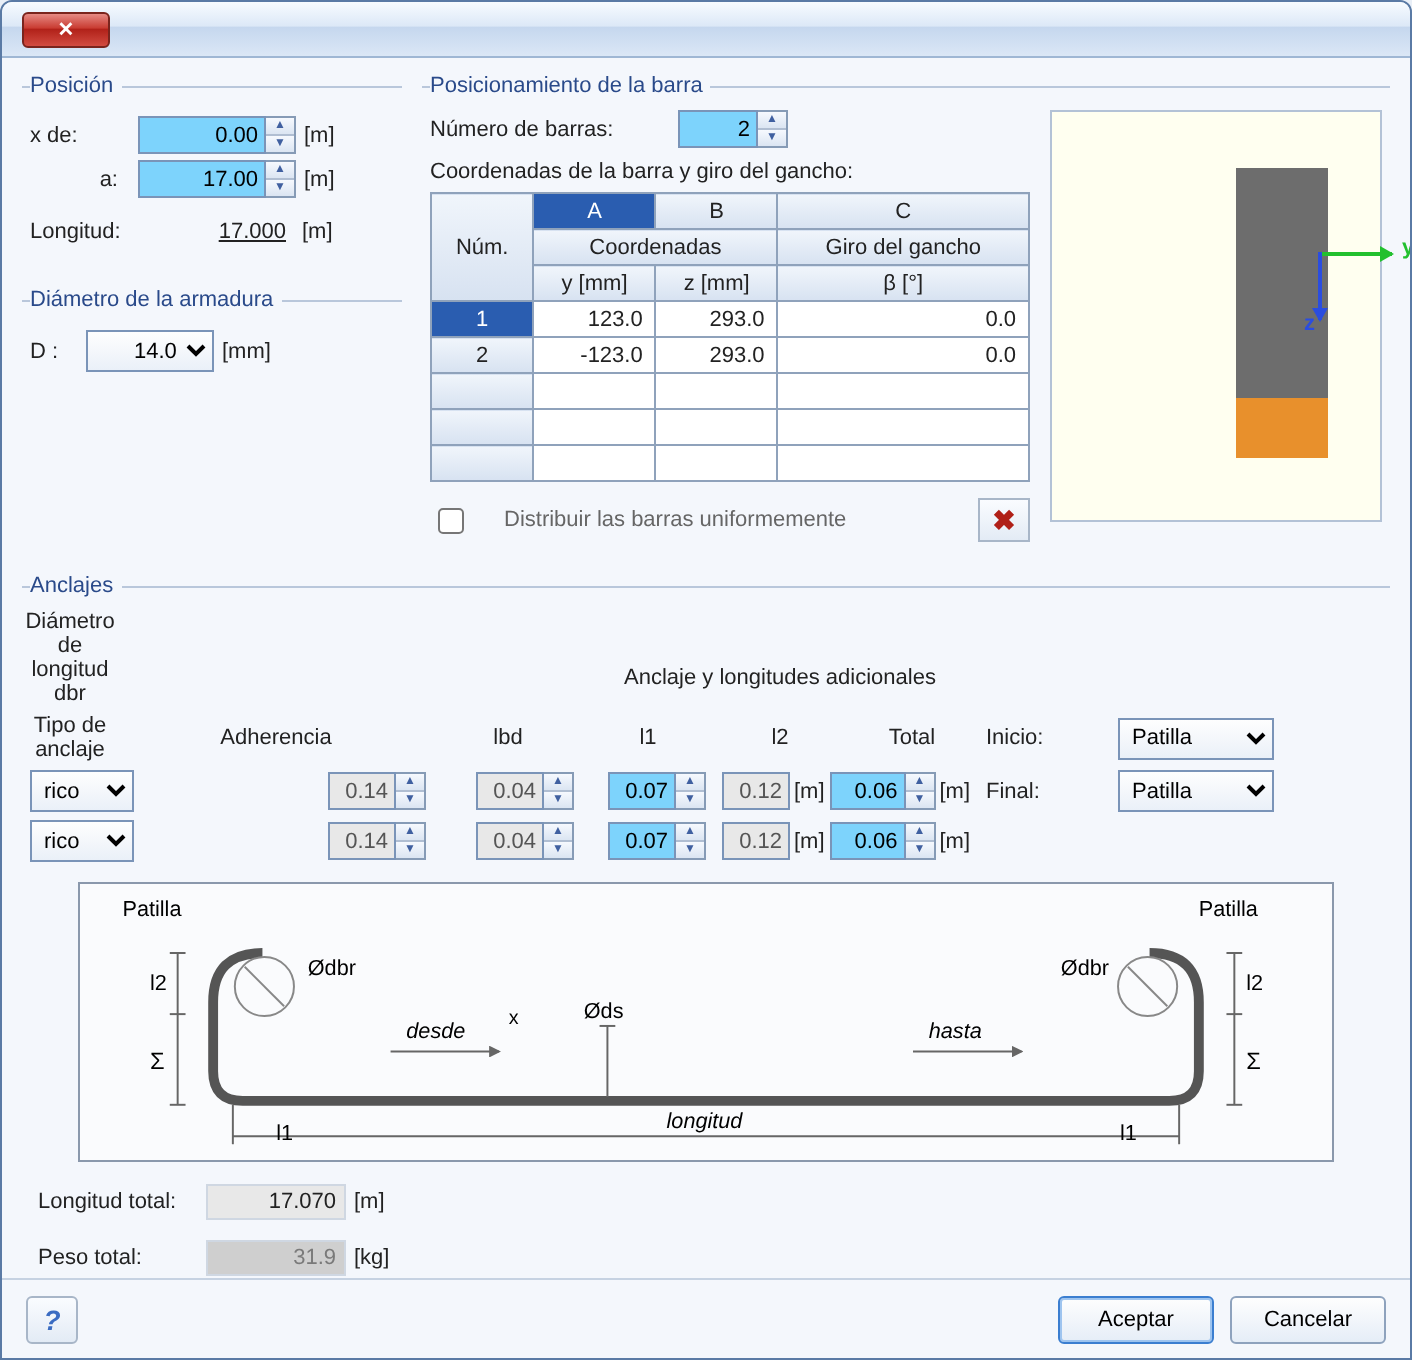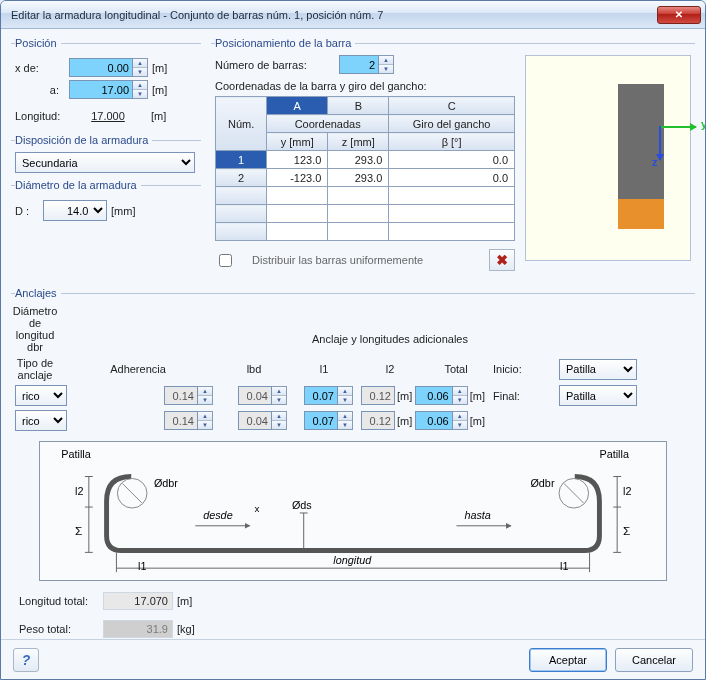--- a/index.html
+++ b/index.html
@@ -57,20 +57,21 @@
     padding: 6px 4px 6px 4px;
   }
   fieldset > legend {
     color: #2a4a8a;
     padding: 0 4px 0 0;
   }
   .leftcol {
     width: 190px;
     display: flex;
     flex-direction: column;
+    gap: 10px;
   }
   .rightcol {
     flex: 1;
   }
   .field-line {
     display: flex;
     align-items: center;
     gap: 4px;
     margin: 3px 0;
   }
@@ -101,21 +102,21 @@
     background: linear-gradient(#f6f9fe,#dbe5f2);
     display:flex;align-items:center;justify-content:center;
     font-size:6px; color:#4060a0; line-height:1;
     cursor:pointer;
   }
   .spin-btns > div:first-child { border-bottom:1px solid #b0bed2; }
   .unit { color:#222; width:22px; }
   .value-static {
     display:inline-block;
     min-width:64px;
-    text-align:center;
+    text-align:right;
     padding:2px 3px;
     border:1px solid transparent;
     background:transparent;
     text-decoration:underline;
   }
   .select {
     height:21px;
     border:1px solid #7a94b8;
     background:linear-gradient(#fefefe,#eaf0f8);
     font-family:inherit;
@@ -284,21 +285,20 @@
   .btn.default {
     border:1px solid #3b7ed0;
     box-shadow:0 0 0 1px #9ec4ef inset;
   }
 </style>
 </head>
 <body>
 
 <div class="window">
   <div class="titlebar">
-    <span class="titletext">Editar la armadura longitudinal - Conjunto de barras núm. 1, posición núm. 7</span>
     <div class="closebtn">
         <span>✕</span>
       </div>
   </div>
 
   <div class="content">
     <div class="row1">
 
       <div class="leftcol">
         <fieldset class="pos-fieldset">
@@ -325,26 +325,20 @@
             </span>
             <span class="unit">[m]</span>
           </div>
           <div class="field-line" style="margin-top:8px;">
             <span class="lbl">Longitud:</span>
             <span class="value-static" style="width:78px;">17.000</span>
             <span class="unit">[m]</span>
           </div>
         </fieldset>
 
-        <fieldset class="disp-fieldset">
-          <legend>Disposición de la armadura</legend>
-          <select class="select select-full">
-            <option>Secundaria</option>
-          </select>
-        </fieldset>
 
         <fieldset class="diam-fieldset">
           <legend>Diámetro de la armadura</legend>
           <div class="field-line">
             <span class="lbl" style="width:24px;">D :</span>
             <select class="select" style="width:64px;padding-left:19px;">
               <option>14.0</option>
             </select>
             <span class="unit" style="width:34px;">[mm]</span>
           </div>

